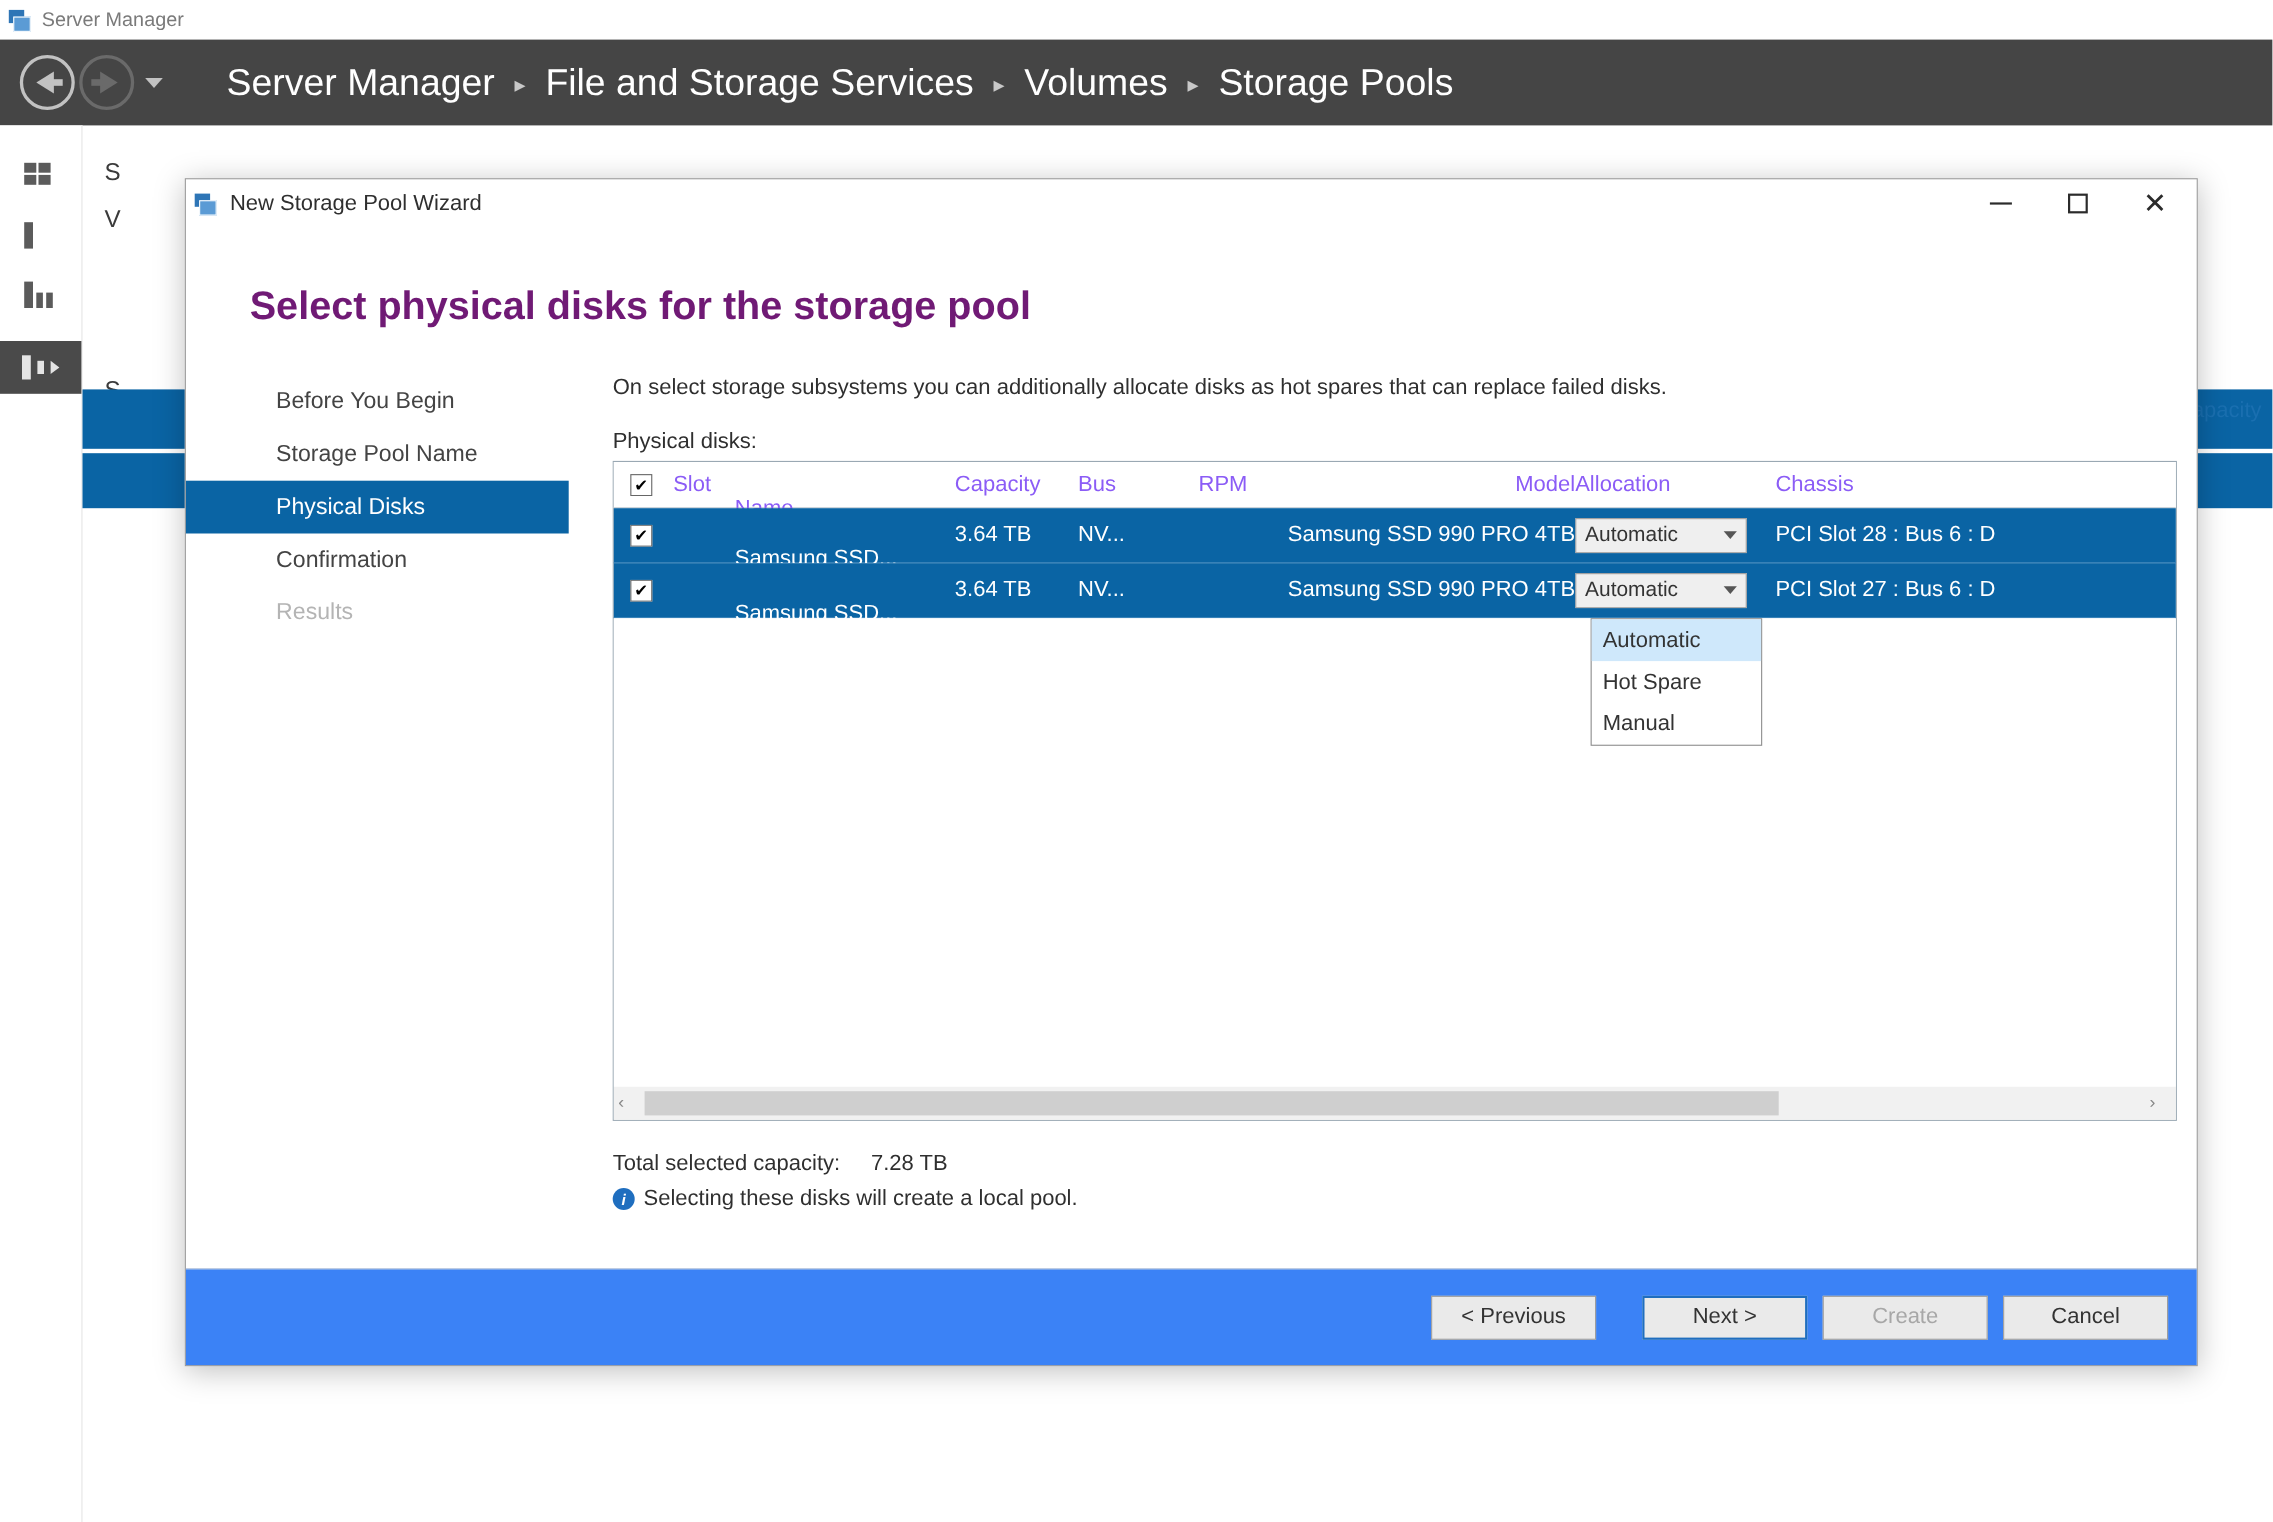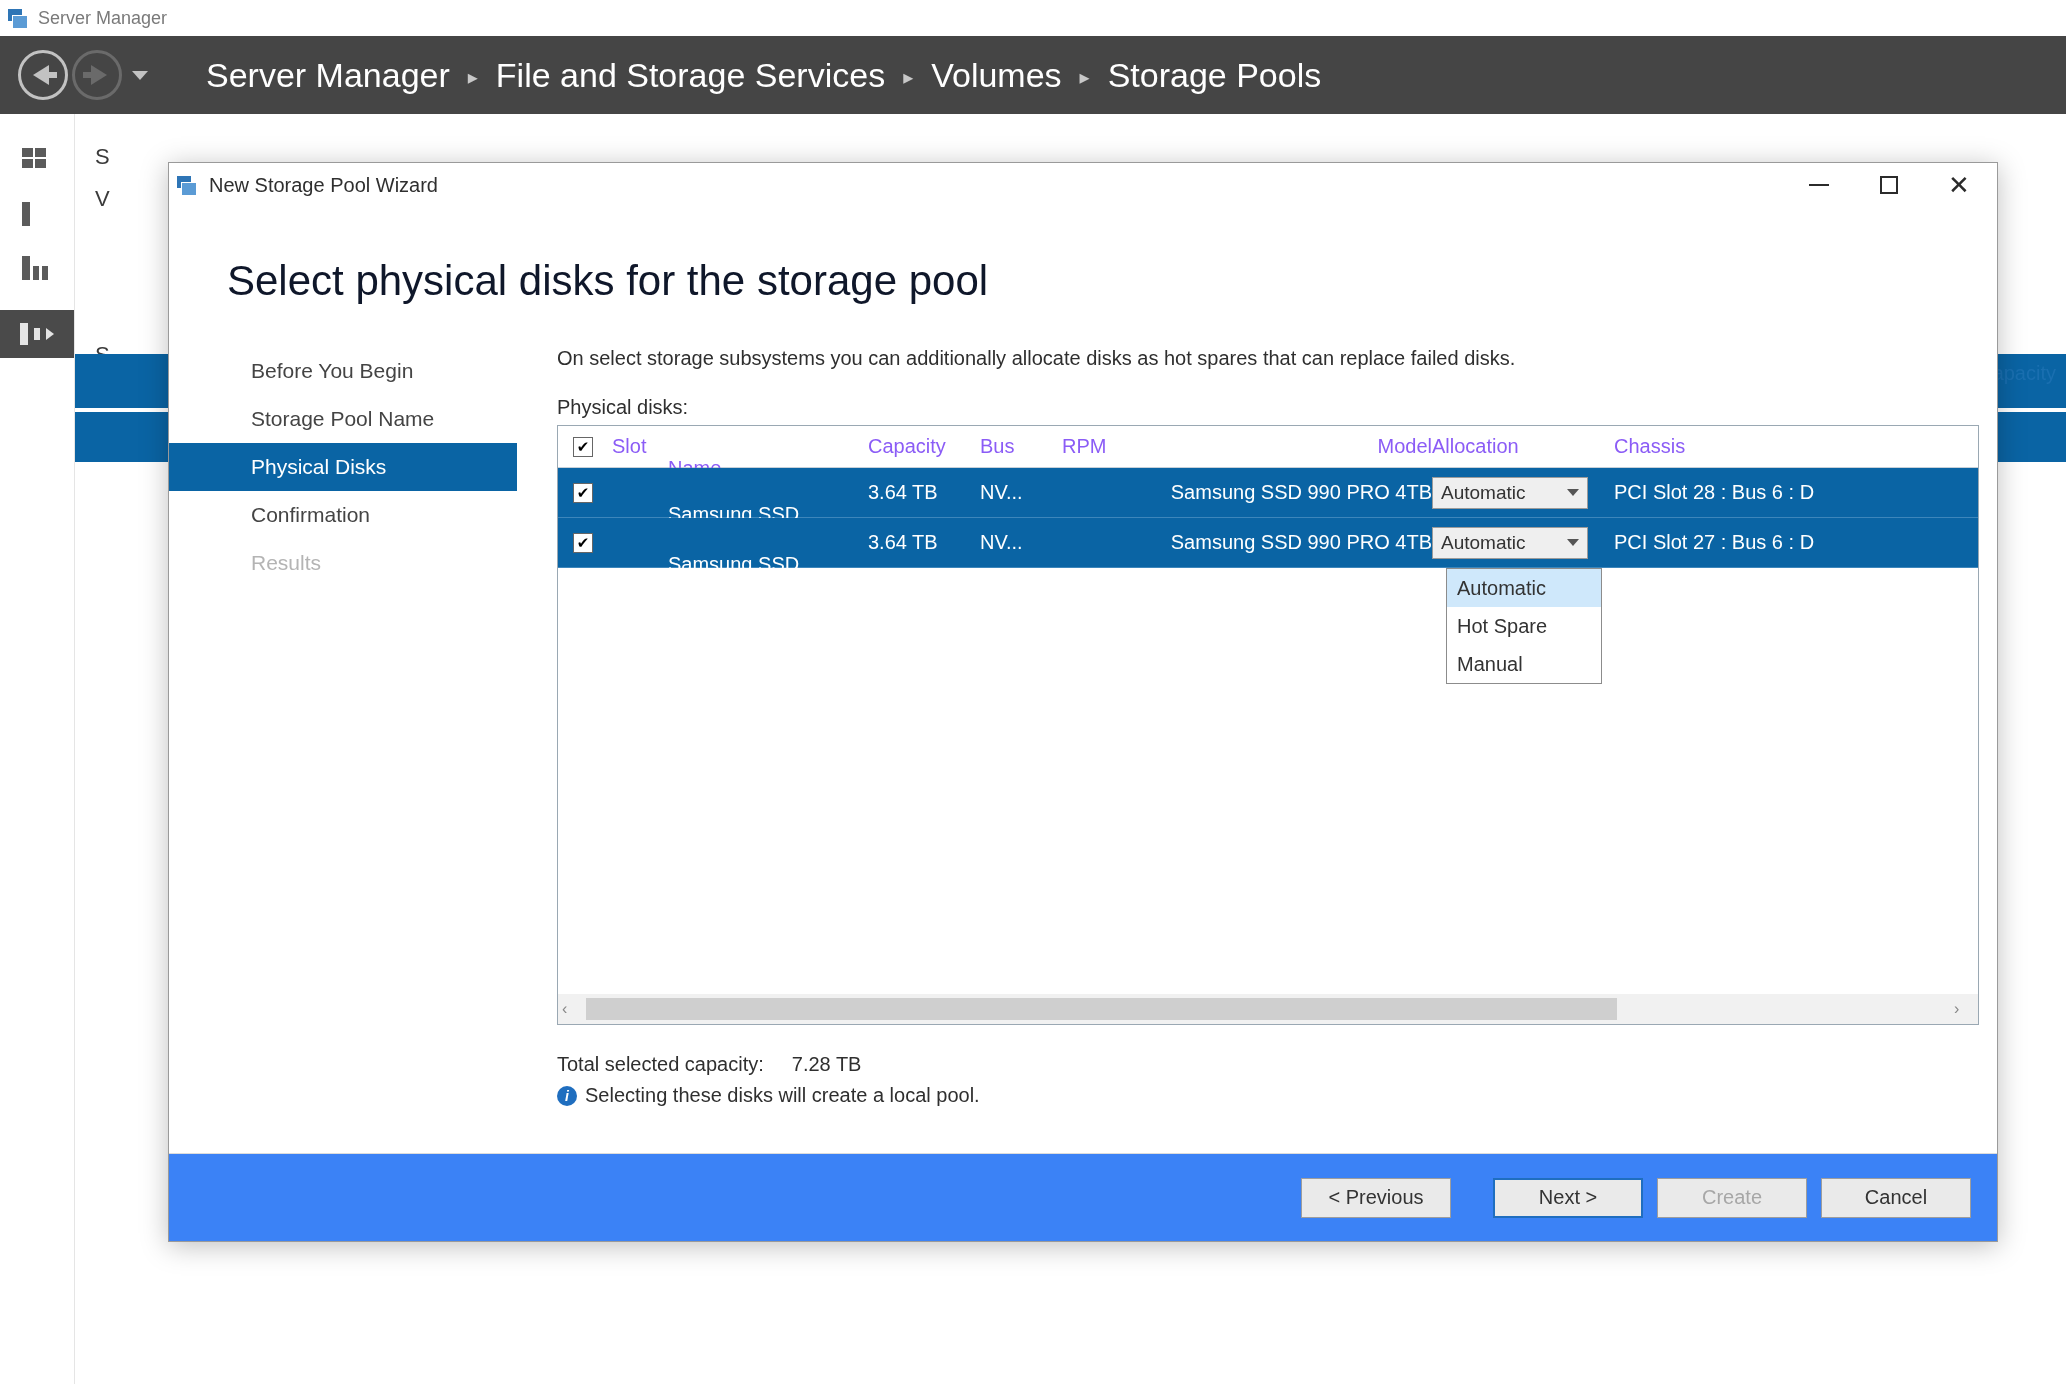--- a/index.html
+++ b/index.html
@@ -77,41 +77,41 @@
   }
   .wiz-title { height:44px; display:flex; align-items:center; padding:0 8px; gap:10px;}
   .wiz-title-text { font-size:20px; color:#2f2f2f;}
   .wiz-ctrls { margin-left:auto; display:flex; gap:42px; align-items:center; padding-right:16px;}
   .wiz-ctrl { width:28px; height:28px; display:flex; align-items:center; justify-content:center;}
   .min-icon { width:20px; height:2px; background:#2b2b2b;}
   .max-icon { width:18px; height:18px; border:2px solid #2b2b2b;}
   .close-icon { font-size:26px; line-height:20px; color:#2b2b2b; font-weight:300;}
 
   .wiz-body { flex:1; display:flex; flex-direction:column; }
-  .wiz-heading { font-size:42px; font-weight:400; color:#0f172a; padding:50px 0 36px 58px;}
+  .wiz-heading { font-size:36px; font-weight:700; color:#701a75; padding:50px 0 36px 58px;}
   .wiz-cols { flex:1; display:flex; }
   .wiz-nav { width:348px; padding-top:6px;text-align:right; }
   .wiz-nav-item { height:48px; display:flex; align-items:center; padding-left:82px; font-size:21px; color:#444;}
   .wiz-nav-item.selected { background:#0a64a4; color:#fff; }
   .wiz-nav-item.disabled { color:#b4b4b4; }
 
   .wiz-main { flex:1; padding: 6px 18px 0 40px; display:flex; flex-direction:column;}
   .wiz-desc { font-size:20px; color:#2f2f2f; margin-bottom:26px;}
   .wiz-sub { font-size:20px; color:#2f2f2f; margin-bottom:6px;}
 
   
   .disk-table { border:1px solid #9aa8b3; height:600px; display:flex; flex-direction:column; position:relative;}
   .dt-head { height:42px; background:#fff; border-bottom:1px solid #c7d0d8; display:flex; align-items:center; font-size:20px; color:#8b5cf6;}
   .col { overflow:hidden; white-space:nowrap; text-overflow:ellipsis;}
   .c-chk { width:50px; display:flex; justify-content:center;}
   .c-slot { width:60px; padding-left:4px;}
   .c-name { width:200px;margin-top:44px;}
   .c-cap { width:112px;}
   .c-bus { width:82px;}
-  .c-rpm { width:72px; text-align:left;}
+  .c-rpm { width:72px; text-align:right;}
   .c-model { width:298px;text-align:right;}
   .c-alloc { width:170px;}
   .c-chassis { flex:1; padding-left:12px;}
   .dt-row { height:50px; display:flex; align-items:center; font-size:20px; color:#fff; background:#0a64a4; border-bottom:1px solid #3d86bb;}
   .dt-row.first { border-top:none;}
   .chk { width:20px; height:20px; border:1px solid #666; background:#fff; display:flex; align-items:center; justify-content:center;}
   .chk::after { content:"✔"; font-size:15px; color:#000;}
   .alloc-select { width:156px; height:32px; background:#efefef; border:1px solid #9b9b9b; color:#333; font-size:19px; display:flex; align-items:center; padding:0 8px; justify-content:space-between;}
   .sel-caret { width:0;height:0;border-left:6px solid transparent;border-right:6px solid transparent;border-top:7px solid #555;}
   .dt-body-spacer { flex:1; background:#fff;}

